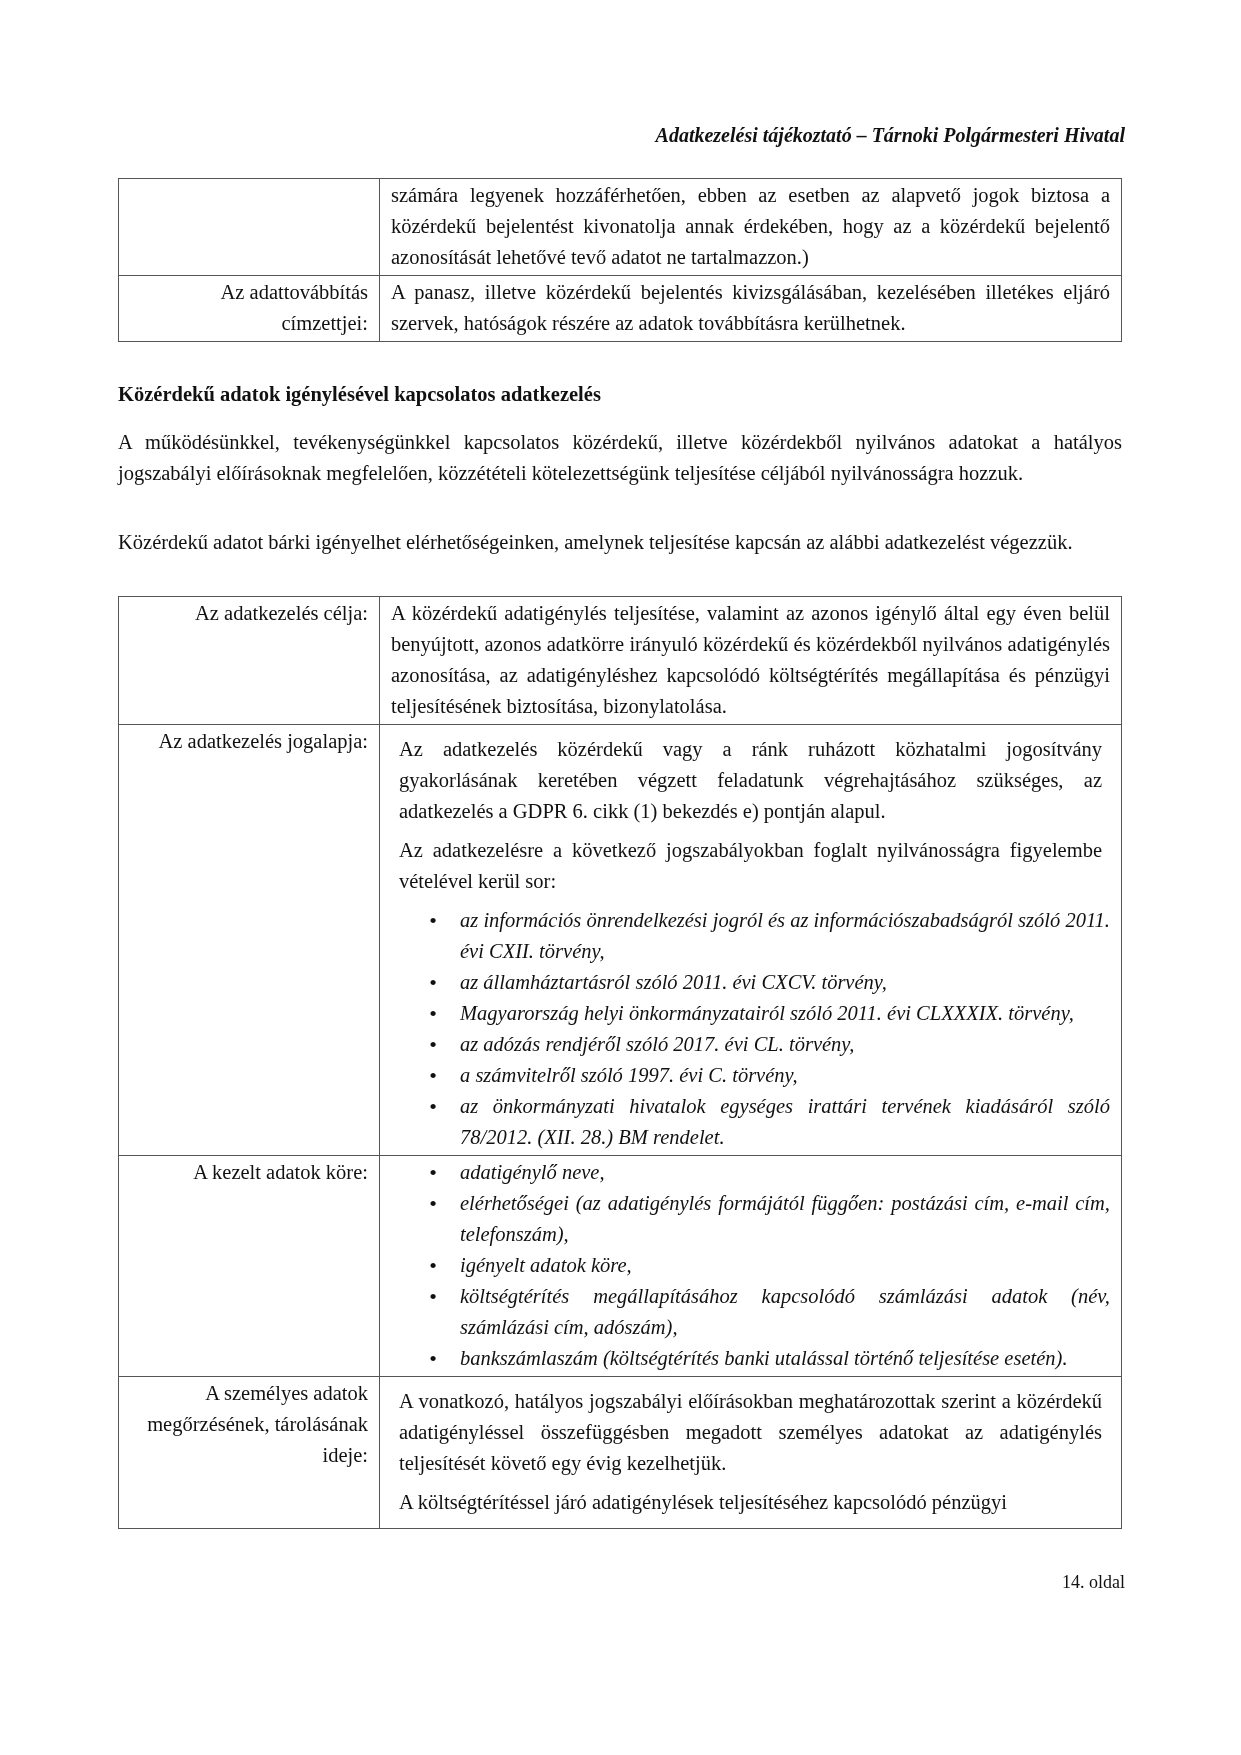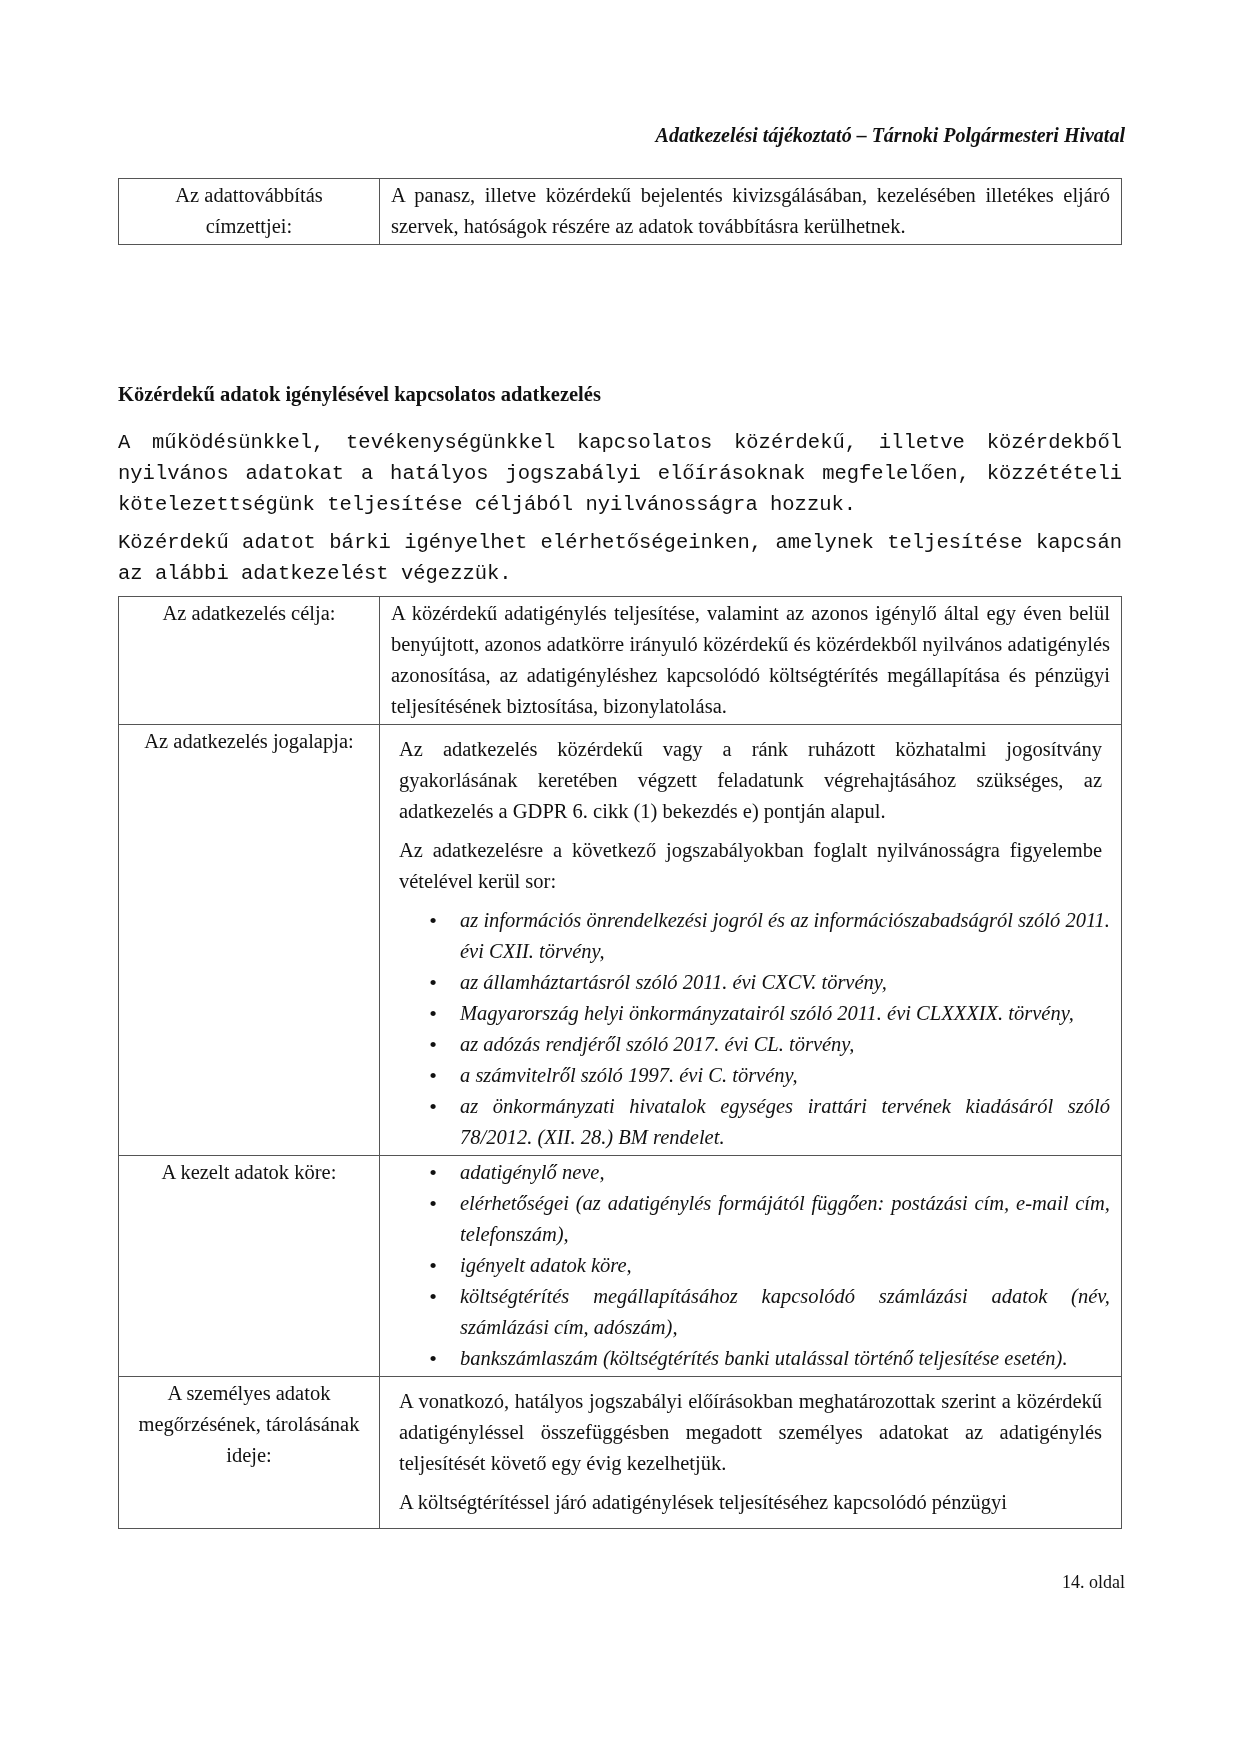--- a/index.html
+++ b/index.html
@@ -13,46 +13,50 @@
     font-style: italic; font-weight: bold; font-size: 20px;
   }
   table.doc {
     position: absolute; left: 118px; width: 1004px;
     border-collapse: collapse; table-layout: fixed;
   }
   table.doc td {
     border: 1.5px solid #555; vertical-align: top;
     padding: 1px 11px 2px 11px; line-height: 31px; text-align: justify;
   }
-  table.doc td.lbl { width: 238px; text-align: center; }
+  table.doc td.lbl { width: 238px; text-align: right; }
   #table1 { top: 178px; }
   #table2 { top: 596px; }
   .heading {
     position: absolute; left: 118px; top: 383px; font-weight: bold; font-size: 20.5px;
   }
   .para {
-    position: absolute; left: 118px; width: 1004px; line-height: 31px; text-align: justify; font-family: Liberation Mono, monospace;
+    position: absolute; left: 118px; width: 1004px; line-height: 31px; text-align: justify;
   }
   #p1 { top: 427px; }
   #p2 { top: 527px; }
   .p { margin: 8px; }
   ul.bul { margin: 0; padding: 0 0 0 38px; list-style: none; font-style: italic; }
   ul.bul li { position: relative; padding-left: 31px; text-align: justify; }
   ul.bul li::before {
     content: "\2022"; position: absolute; left: 0; top: 0; font-size: 22px;
   }
   .footer { position: absolute; right: 116px; top: 1572px; font-size: 18px; }
 </style>
 </head>
 <body>
 
 <div class="header">Adatkezelési tájékoztató – Tárnoki Polgármesteri Hivatal</div>
 
 <table class="doc" id="table1">
   <tbody>
+      <tr>
+    <td class="lbl"></td>
+    <td>számára legyenek hozzáférhetően, ebben az esetben az alapvető jogok biztosa a közérdekű bejelentést kivonatolja annak érdekében, hogy az a közérdekű bejelentő azonosítását lehetővé tevő adatot ne tartalmazzon.)</td>
+  </tr>
   <tr>
     <td class="lbl">Az adattovábbítás címzettjei:</td>
     <td>A panasz, illetve közérdekű bejelentés kivizsgálásában, kezelésében illetékes eljáró szervek, hatóságok részére az adatok továbbításra kerülhetnek.</td>
   </tr>
 </tbody>
   </table>
 
 <div class="heading">Közérdekű adatok igénylésével kapcsolatos adatkezelés</div>
 <div class="para" id="p1">A működésünkkel, tevékenységünkkel kapcsolatos közérdekű, illetve közérdekből nyilvános adatokat a hatályos jogszabályi előírásoknak megfelelően, közzétételi kötelezettségünk teljesítése céljából nyilvánosságra hozzuk.</div>
 <div class="para" id="p2">Közérdekű adatot bárki igényelhet elérhetőségeinken, amelynek teljesítése kapcsán az alábbi adatkezelést végezzük.</div>

